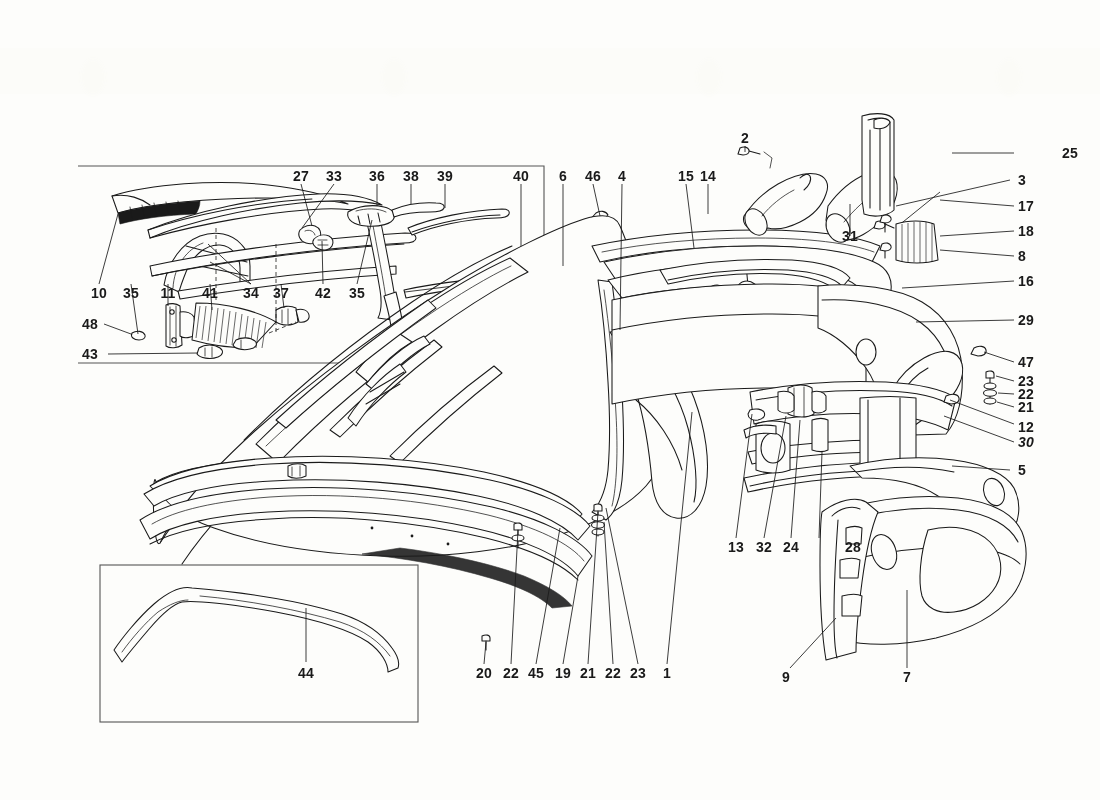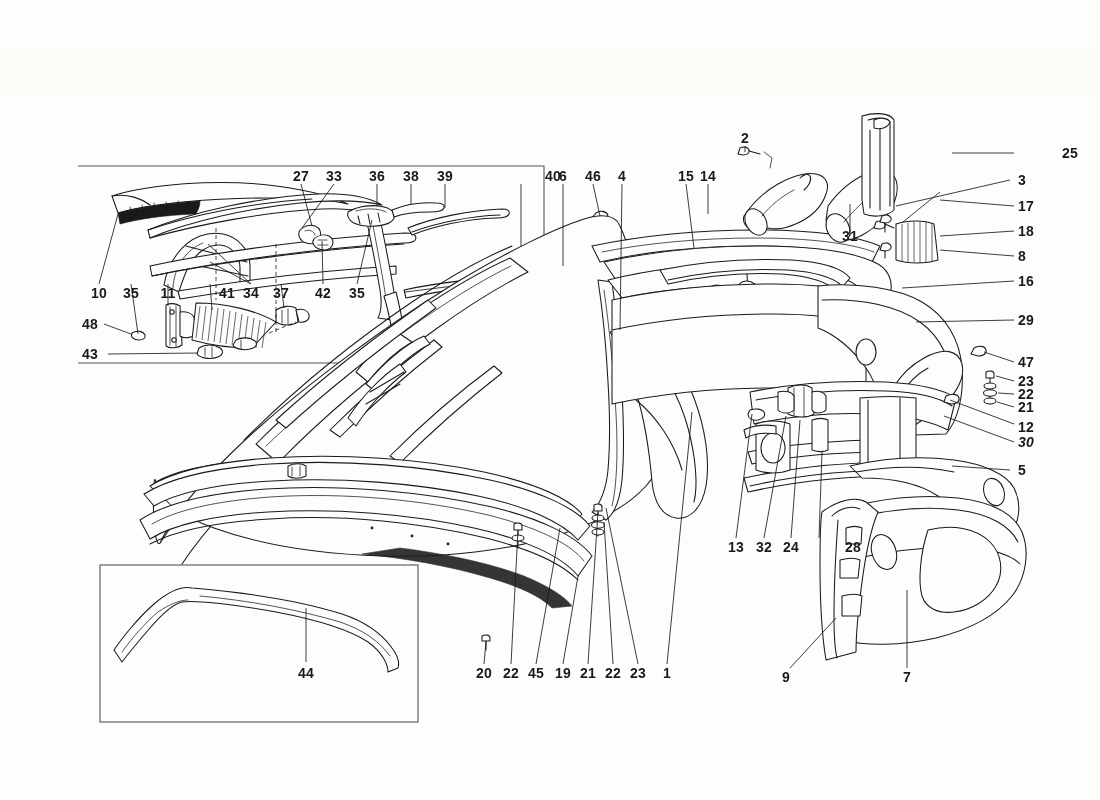--- a/index.html
+++ b/index.html
@@ -456,31 +456,31 @@
 
   </svg>
 
   <div>
 
     <span class="num" style="left:301px;top:176px;">27</span>
     <span class="num" style="left:334px;top:176px;">33</span>
     <span class="num" style="left:377px;top:176px;">36</span>
     <span class="num" style="left:411px;top:176px;">38</span>
     <span class="num" style="left:445px;top:176px;">39</span>
-    <span class="num" style="left:521px;top:176px;margin-left:32px;">40</span>
+    <span class="num" style="left:521px;top:176px;">40</span>
     <span class="num" style="left:563px;top:176px;">6</span>
     <span class="num" style="left:593px;top:176px;">46</span>
     <span class="num" style="left:622px;top:176px;">4</span>
     <span class="num" style="left:686px;top:176px;">15</span>
     <span class="num" style="left:708px;top:176px;">14</span>
 
     <span class="num" style="left:99px;top:293px;">10</span>
     <span class="num" style="left:131px;top:293px;">35</span>
     <span class="num" style="left:168px;top:293px;">11</span>
-    <span class="num" style="left:210px;top:293px;margin-left:17px;">41</span>
+    <span class="num" style="left:210px;top:293px;">41</span>
     <span class="num" style="left:251px;top:293px;">34</span>
     <span class="num" style="left:281px;top:293px;">37</span>
     <span class="num" style="left:323px;top:293px;">42</span>
     <span class="num" style="left:357px;top:293px;">35</span>
 
     <span class="num" style="left:90px;top:324px;">48</span>
     <span class="num" style="left:90px;top:354px;">43</span>
 
     <span class="num" style="left:745px;top:138px;">2</span>
     <span class="num" style="left:850px;top:236px;">31</span>

